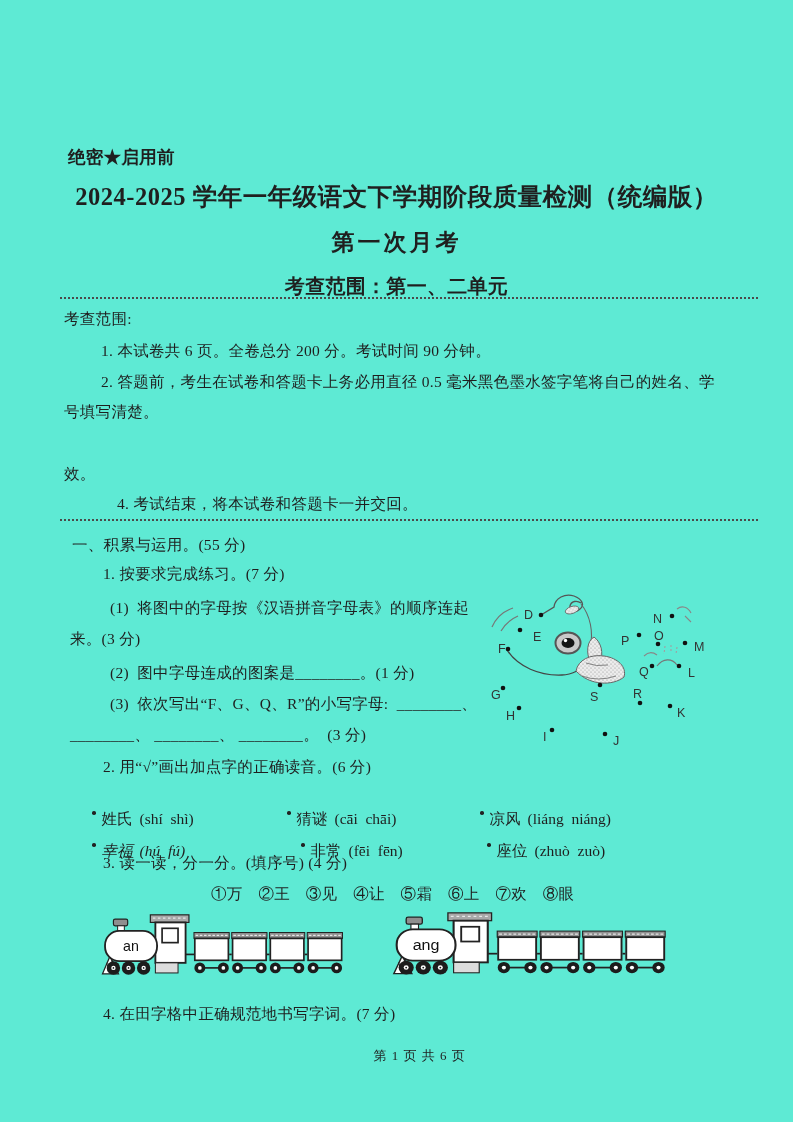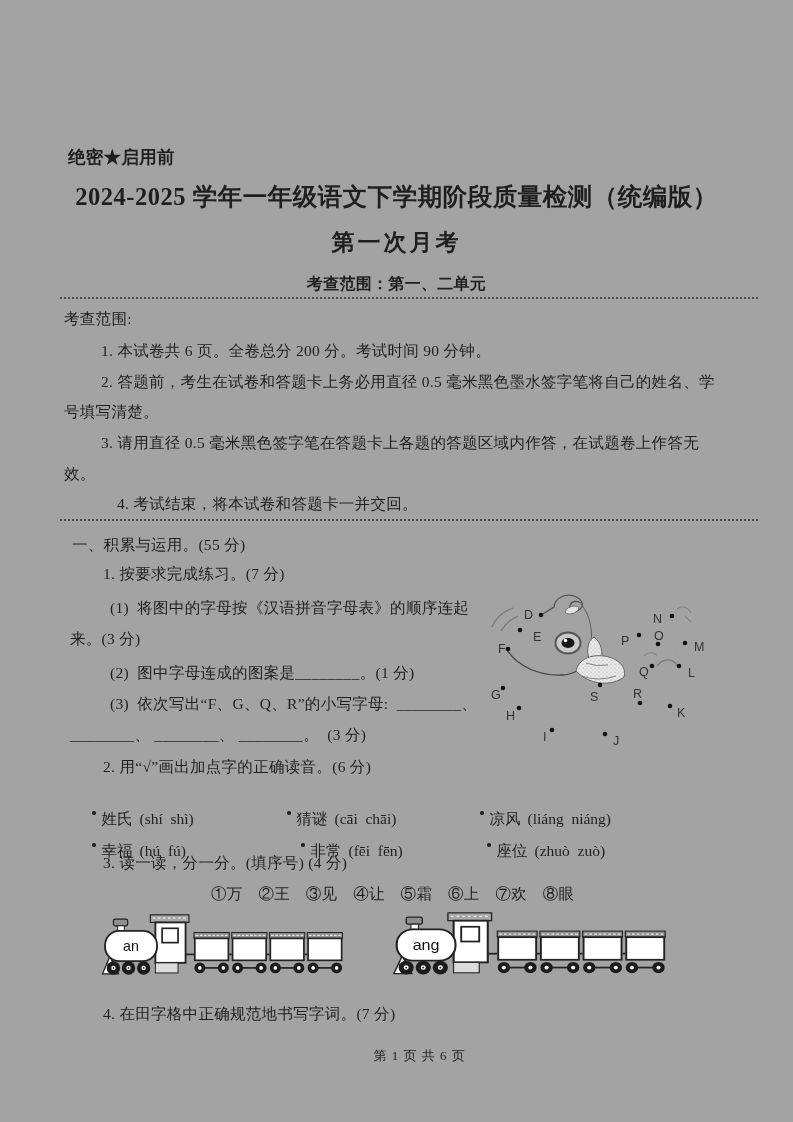--- a/index.html
+++ b/index.html
@@ -1,27 +1,27 @@
 <!DOCTYPE html>
 <html><head>
 <meta charset="utf-8">
 <style>
   * { margin:0; padding:0; box-sizing:border-box; }
   html,body { background:#ffffff; }
   .page {
-    position:relative; width:793px; height:1122px; background:#a3a3a3;
+    position:relative; width:793px; height:1122px; background:#5eead4;
     font-family:"Liberation Serif","DejaVu Serif",serif; color:#1f1f1f; overflow:hidden;
   }
   .ln { position:absolute; white-space:pre; font-size:15.5px; line-height:1.25; letter-spacing:0.3px; }
   .b  { font-weight:bold; }
   .center { left:0; width:793px; text-align:center; }
   .secret   { font-size:17.5px; }
   .title    { font-size:24.5px; letter-spacing:0.5px; }
   .subtitle { font-size:23px; letter-spacing:3px; }
-  .scope    { font-size:16px; }
+  .scope    { font-size:20px; }
   .dotline  { position:absolute; left:60px; width:698px; height:0; border-top:2.5px dotted #4a4a4a; }
   .pitem { position:absolute; white-space:pre; font-size:15.5px; }
   .pw { display:inline-block; margin-right:7px; }
   .emph-dot { position:absolute; left:6px; top:20px; width:3.5px; height:3.5px; background:#222; border-radius:50%; }
   .footer { font-size:13px; letter-spacing:1px; }
   .fig { position:absolute; left:478px; top:583px; width:282px; height:172px; }
   .train { position:absolute; }
   svg text.letter { font-family:"Liberation Sans","DejaVu Sans",sans-serif; font-size:12.5px; fill:#333; }
   svg text.tlabel { font-family:"Liberation Sans","DejaVu Sans",sans-serif; font-size:17px; fill:#111; }
 </style>
@@ -33,21 +33,20 @@
   <div class="ln secret b" style="left:68px; top:147px;">绝密★启用前</div>
   <div class="ln title b center" style="top:182px;">2024-2025 学年一年级语文下学期阶段质量检测（统编版）</div>
   <div class="ln subtitle b center" style="top:229px;">第一次月考</div>
   <div class="ln scope b center" style="top:274px;">考查范围：第一、二单元</div>
   <div class="dotline" style="top:297px;"></div>
 
   <div class="ln" style="left:64px;  top:309px;">考查范围:</div>
   <div class="ln" style="left:101px; top:341px;">1. 本试卷共 6 页。全卷总分 200 分。考试时间 90 分钟。</div>
   <div class="ln" style="left:101px; top:372px;">2. 答题前，考生在试卷和答题卡上务必用直径 0.5 毫米黑色墨水签字笔将自己的姓名、学</div>
   <div class="ln" style="left:64px;  top:402px;">号填写清楚。</div>
-  <div class="ln" style="left:101px; top:433px;">3. 请用直径 0.5 毫米黑色签字笔在答题卡上各题的答题区域内作答，在试题卷上作答无</div>
   <div class="ln" style="left:64px;  top:464px;">效。</div>
   <div class="ln" style="left:117px; top:494px;">4. 考试结束，将本试卷和答题卡一并交回。</div>
   <div class="dotline" style="top:519px;"></div>
 
   <div class="ln" style="left:72px;  top:535px;">一、积累与运用。(55 分)</div>
   <div class="ln" style="left:103px; top:564px;">1. 按要求完成练习。(7 分)</div>
   <div class="ln" style="left:110px; top:598px;">(1)  将图中的字母按《汉语拼音字母表》的顺序连起</div>
   <div class="ln" style="left:70px;  top:629px;">来。(3 分)</div>
   <div class="ln" style="left:110px; top:663px;">(2)  图中字母连成的图案是________。(1 分)</div>
   <div class="ln" style="left:110px; top:694px;">(3)  依次写出“F、G、Q、R”的小写字母:  ________、</div>
@@ -135,21 +134,21 @@
     <i class="emph-dot"></i>
   </div>
   <div class="pitem" style="left:281px; top:791px;">
     <span class="pw">猜谜</span><span>(cāi  chāi)</span>
     <i class="emph-dot"></i>
   </div>
   <div class="pitem" style="left:474px; top:791px;">
     <span class="pw">凉风</span><span>(liáng  niáng)</span>
     <i class="emph-dot"></i>
   </div>
-  <div class="pitem" style="left:86px;  top:823px;">
+  <div class="pitem" style="left:86px;  top:823px;font-style:italic;">
     <span class="pw">幸福</span><span>(hú  fú)</span>
     <i class="emph-dot"></i>
   </div>
   <div class="pitem" style="left:295px; top:823px;">
     <span class="pw">非常</span><span>(fēi  fēn)</span>
     <i class="emph-dot"></i>
   </div>
   <div class="pitem" style="left:481px; top:823px;">
     <span class="pw">座位</span><span>(zhuò  zuò)</span>
     <i class="emph-dot"></i>

